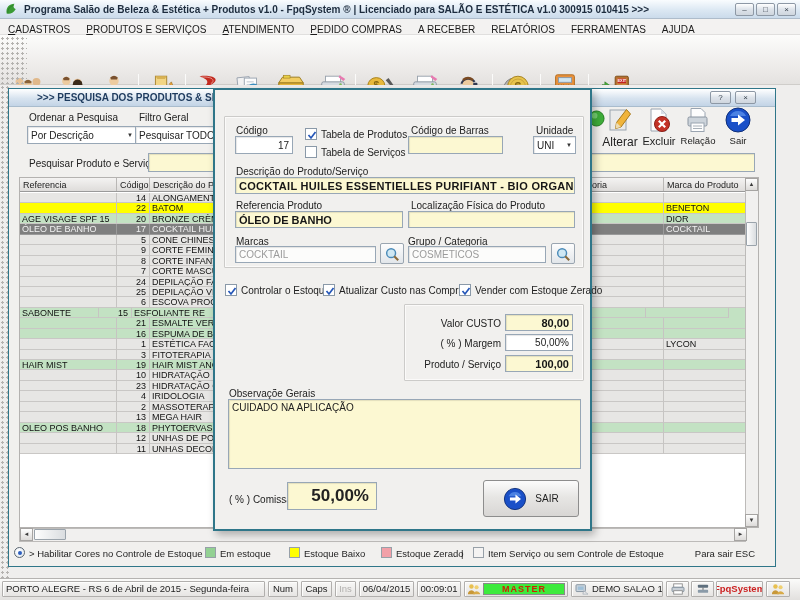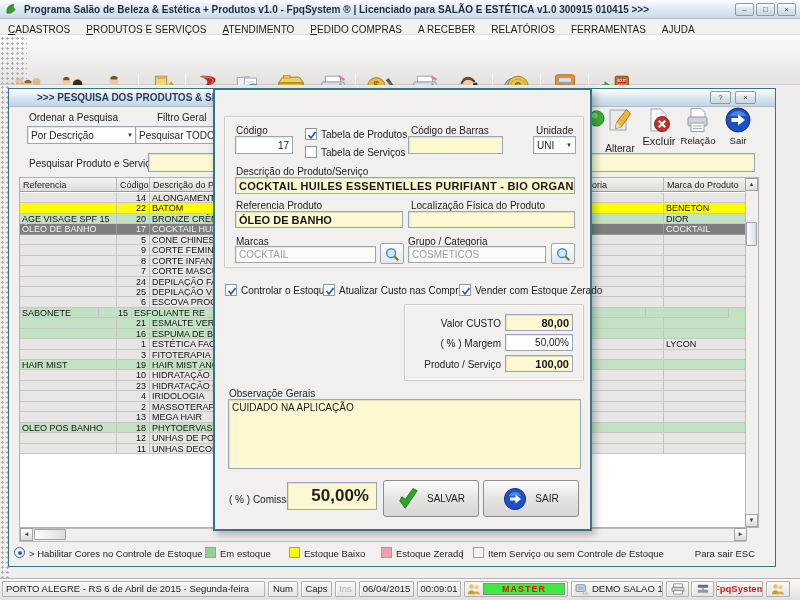--- a/index.html
+++ b/index.html
@@ -274,40 +274,40 @@
   <div class="mwin" style="left:8px;top:88px;width:768px;height:479px;">
     <div class="mtitle" style="padding-left:28px;">&gt;&gt;&gt;   PESQUISA DOS PRODUTOS &amp; SERVIÇOS   &lt;&lt;&lt;</div>
     <span class="winbtn" style="right:44px;top:2px;width:21px;">?</span>
     <span class="winbtn" style="right:19px;top:2px;width:21px;">×</span>
 
     <span class="lbl" style="left:20px;top:23px;">Ordenar a Pesquisa</span>
     <div class="input combo" style="left:18px;top:37px;width:110px;height:18px;">
       <span>Por Descrição</span>
         <span class="arr">▼</span>
     </div>
-    <span class="lbl" style="left:130px;top:23px;margin-left:18px;">Filtro Geral</span>
+    <span class="lbl" style="left:130px;top:23px;">Filtro Geral</span>
     <div class="input combo" style="left:126px;top:37px;width:122px;height:18px;">
       <span>Pesquisar TODOS</span>
         <span class="arr">▼</span>
     </div>
 
     <span style="position:absolute;left:579px;top:21px;width:17px;height:17px;">
       <svg viewBox="0 0 18 18" width="17" height="17">
           <circle cx="9" cy="9" r="8" fill="#3fae3a" stroke="#1f7a1c"></circle>
           <circle cx="7" cy="6" r="3" fill="#8fe08a" fill-opacity=".7"></circle>
         </svg>
     </span>
     <div id="sw-toolbar">
         <div class="tb-btn" style="position: absolute; left: 592px; top: 18px; width: 38px; height: 42px;">
           <span style="width: 26px; height: 26px;"><svg viewBox="0 0 26 26" width="26" height="26">
               <rect x="3" y="3" width="16" height="20" fill="#eaeaea" stroke="#9aa4ae"></rect>
               <path d="M19.5 2.5L9.5 15.5l-1 6 5.5-1.5L23.5 7z" fill="#f0b43c" stroke="#a87a1c"></path>
               <path d="M8.5 21.5l1-6 4.5 4.5z" fill="#ecdcb4"></path>
             </svg></span>
-          <span style="font-size: 10px; color: rgb(34, 34, 34); margin-top: 10px;">Alterar</span>
+          <span style="font-size: 12px; color: rgb(34, 34, 34); margin-top: 2px;">Alterar</span>
         </div>
         <div class="tb-btn" style="position: absolute; left: 631px; top: 18px; width: 38px; height: 42px;">
           <span style="width: 26px; height: 26px;"><svg viewBox="0 0 26 26" width="26" height="26">
               <path d="M5 2h10l5 5v17H5z" fill="#fdfdfd" stroke="#9aa4b0"></path>
               <path d="M15 2l5 5h-5z" fill="#d8dee6"></path>
               <circle cx="16" cy="17" r="7.5" fill="#c43227" stroke="#8e1f16"></circle>
               <path d="M12.8 13.8l6.4 6.4M19.2 13.8l-6.4 6.4" stroke="#fff" stroke-width="2.2"></path>
             </svg></span>
           <span style="font-size: 11px; color: rgb(34, 34, 34); margin-top: 2px;">Excluir</span>
         </div>
@@ -641,28 +641,20 @@
       <span class="lbl" style="left:0;top:54px;width:96px;text-align:right;">Produto / Serviço</span>
       <div class="input yellow bold11 right" style="left:100px;top:50px;width:68px;height:17px;">100,00</div>
     </div>
 
     <span class="lbl" style="left:14px;top:298px;">Observaçõe Gerais</span>
     <div class="input yellow" style="left:13px;top:309px;width:353px;height:70px;align-items:flex-start;padding:2px 3px;font-size:10px;">CUIDADO NA APLICAÇÃO</div>
 
     <span class="lbl" style="left:14px;top:404px;">( % ) Comissão</span>
     <div class="input yellow right" style="left:72px;top:392px;width:90px;height:28px;font-size:17px;font-weight:bold;padding-right:7px;">50,00%</div>
 
-    <div class="btn3d" style="left:168px;top:390px;width:96px;height:37px;">
-      <span style="display:flex;">
-        <svg viewBox="0 0 24 24" width="22" height="22">
-            <path d="M3 14l6 8L22 3l-4.5-2.5-8.5 12-3.5-3z" fill="#2fa32a" stroke="#1c7a18" stroke-width="1"></path>
-          </svg>
-      </span>
-      <span>SALVAR</span>
-    </div>
     <div class="btn3d" style="left:268px;top:390px;width:96px;height:37px;">
       <span style="display:flex;">
         <svg viewBox="0 0 26 26" width="24" height="24">
             <circle cx="13" cy="13" r="11.5" fill="#1a50c8" stroke="#0f2f78"></circle>
             <path d="M13 5.5a8 8 0 0 1 7 4.5H6a8 8 0 0 1 7-4.5z" fill="#5e93ec" fill-opacity=".75"></path>
             <path d="M7.5 11.5h6V8l6 5-6 5v-3.5h-6z" fill="#fff"></path>
           </svg>
       </span>
       <span>SAIR</span>
     </div>

